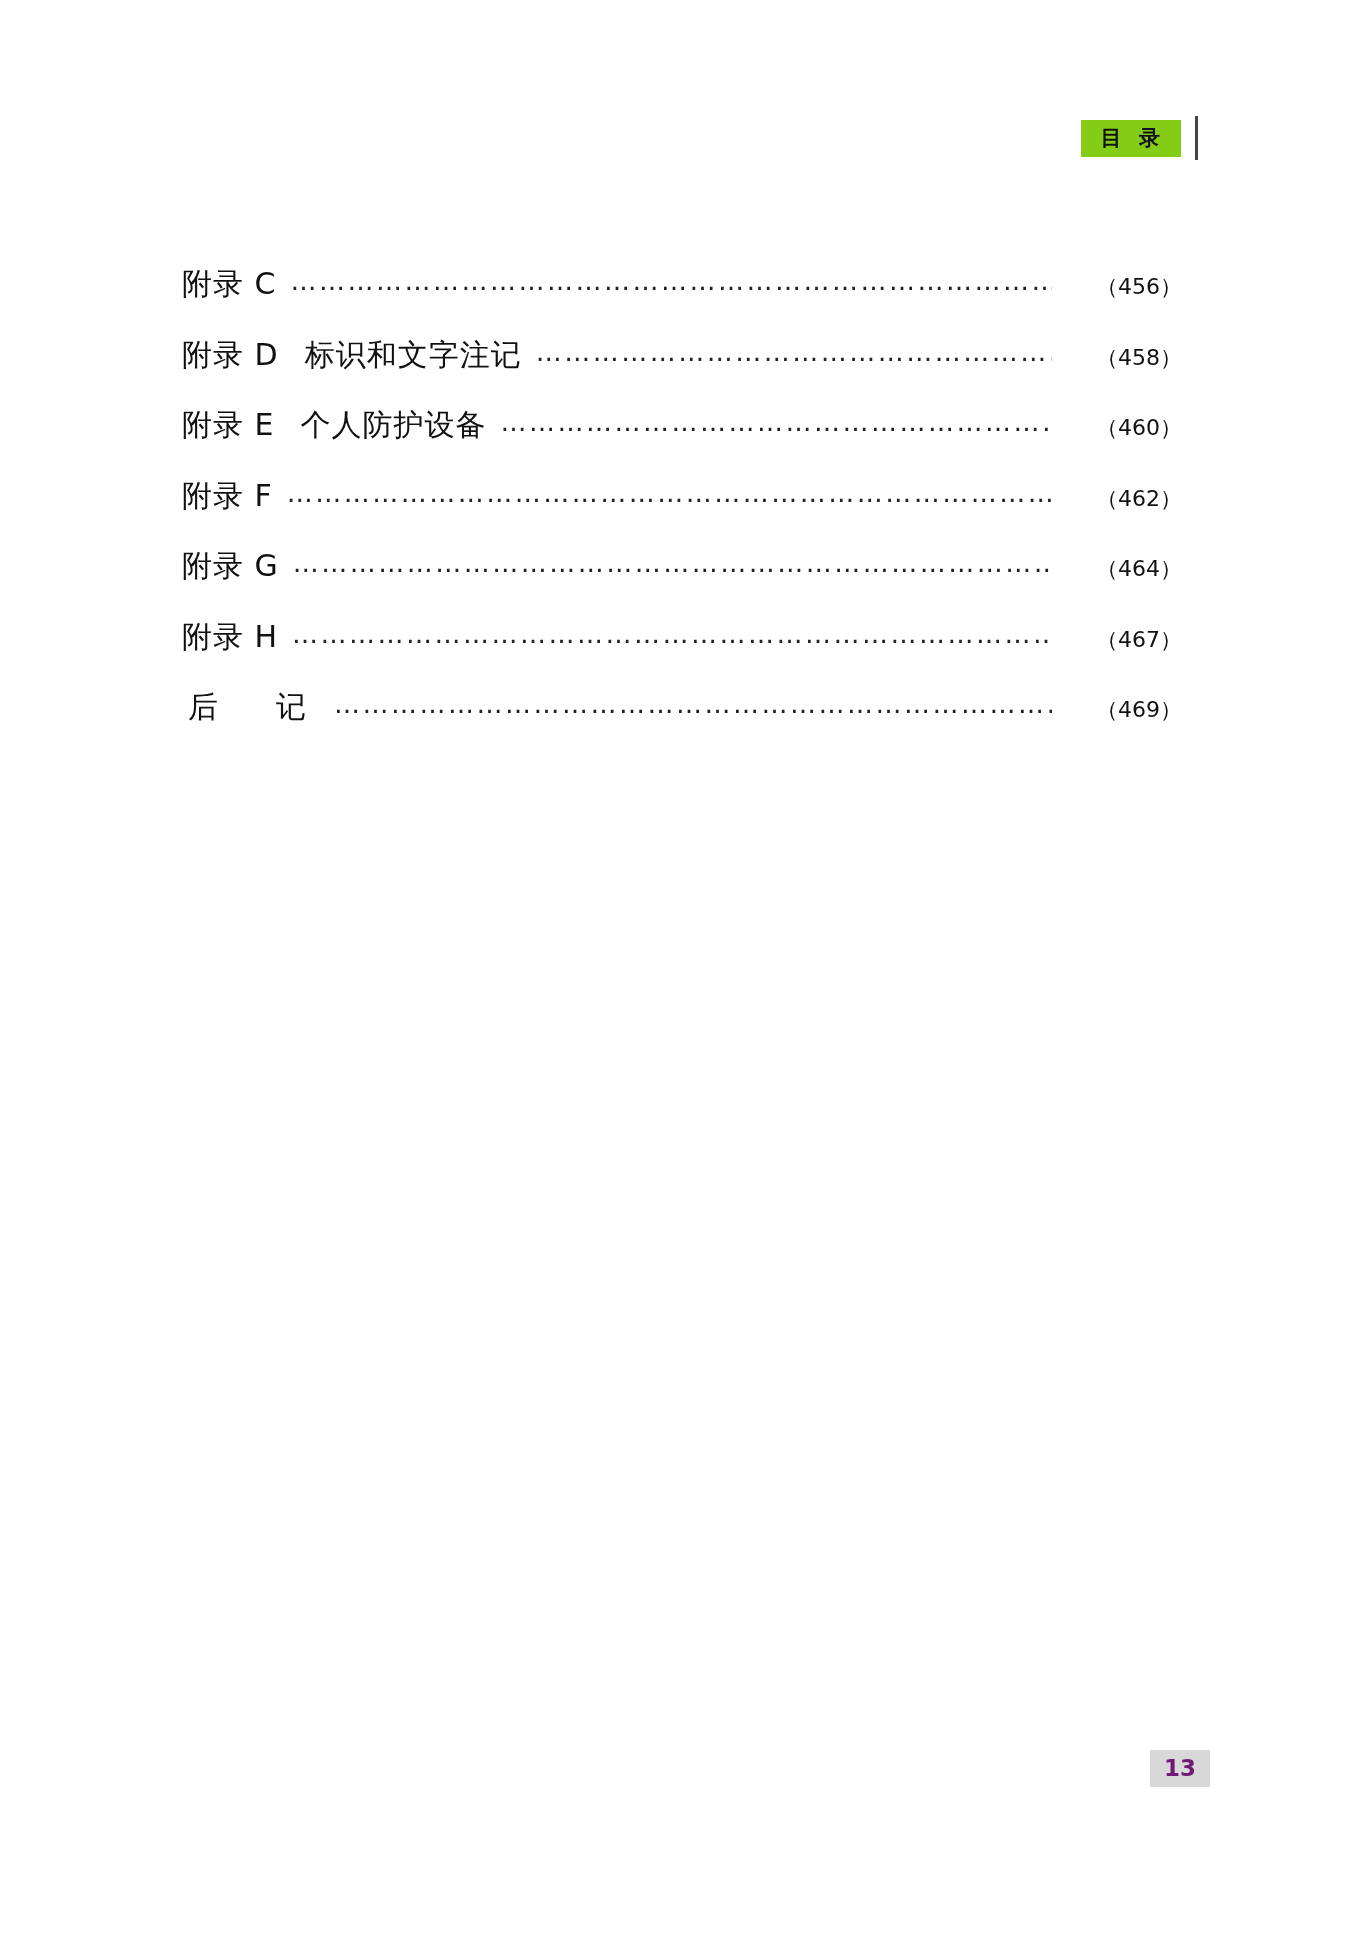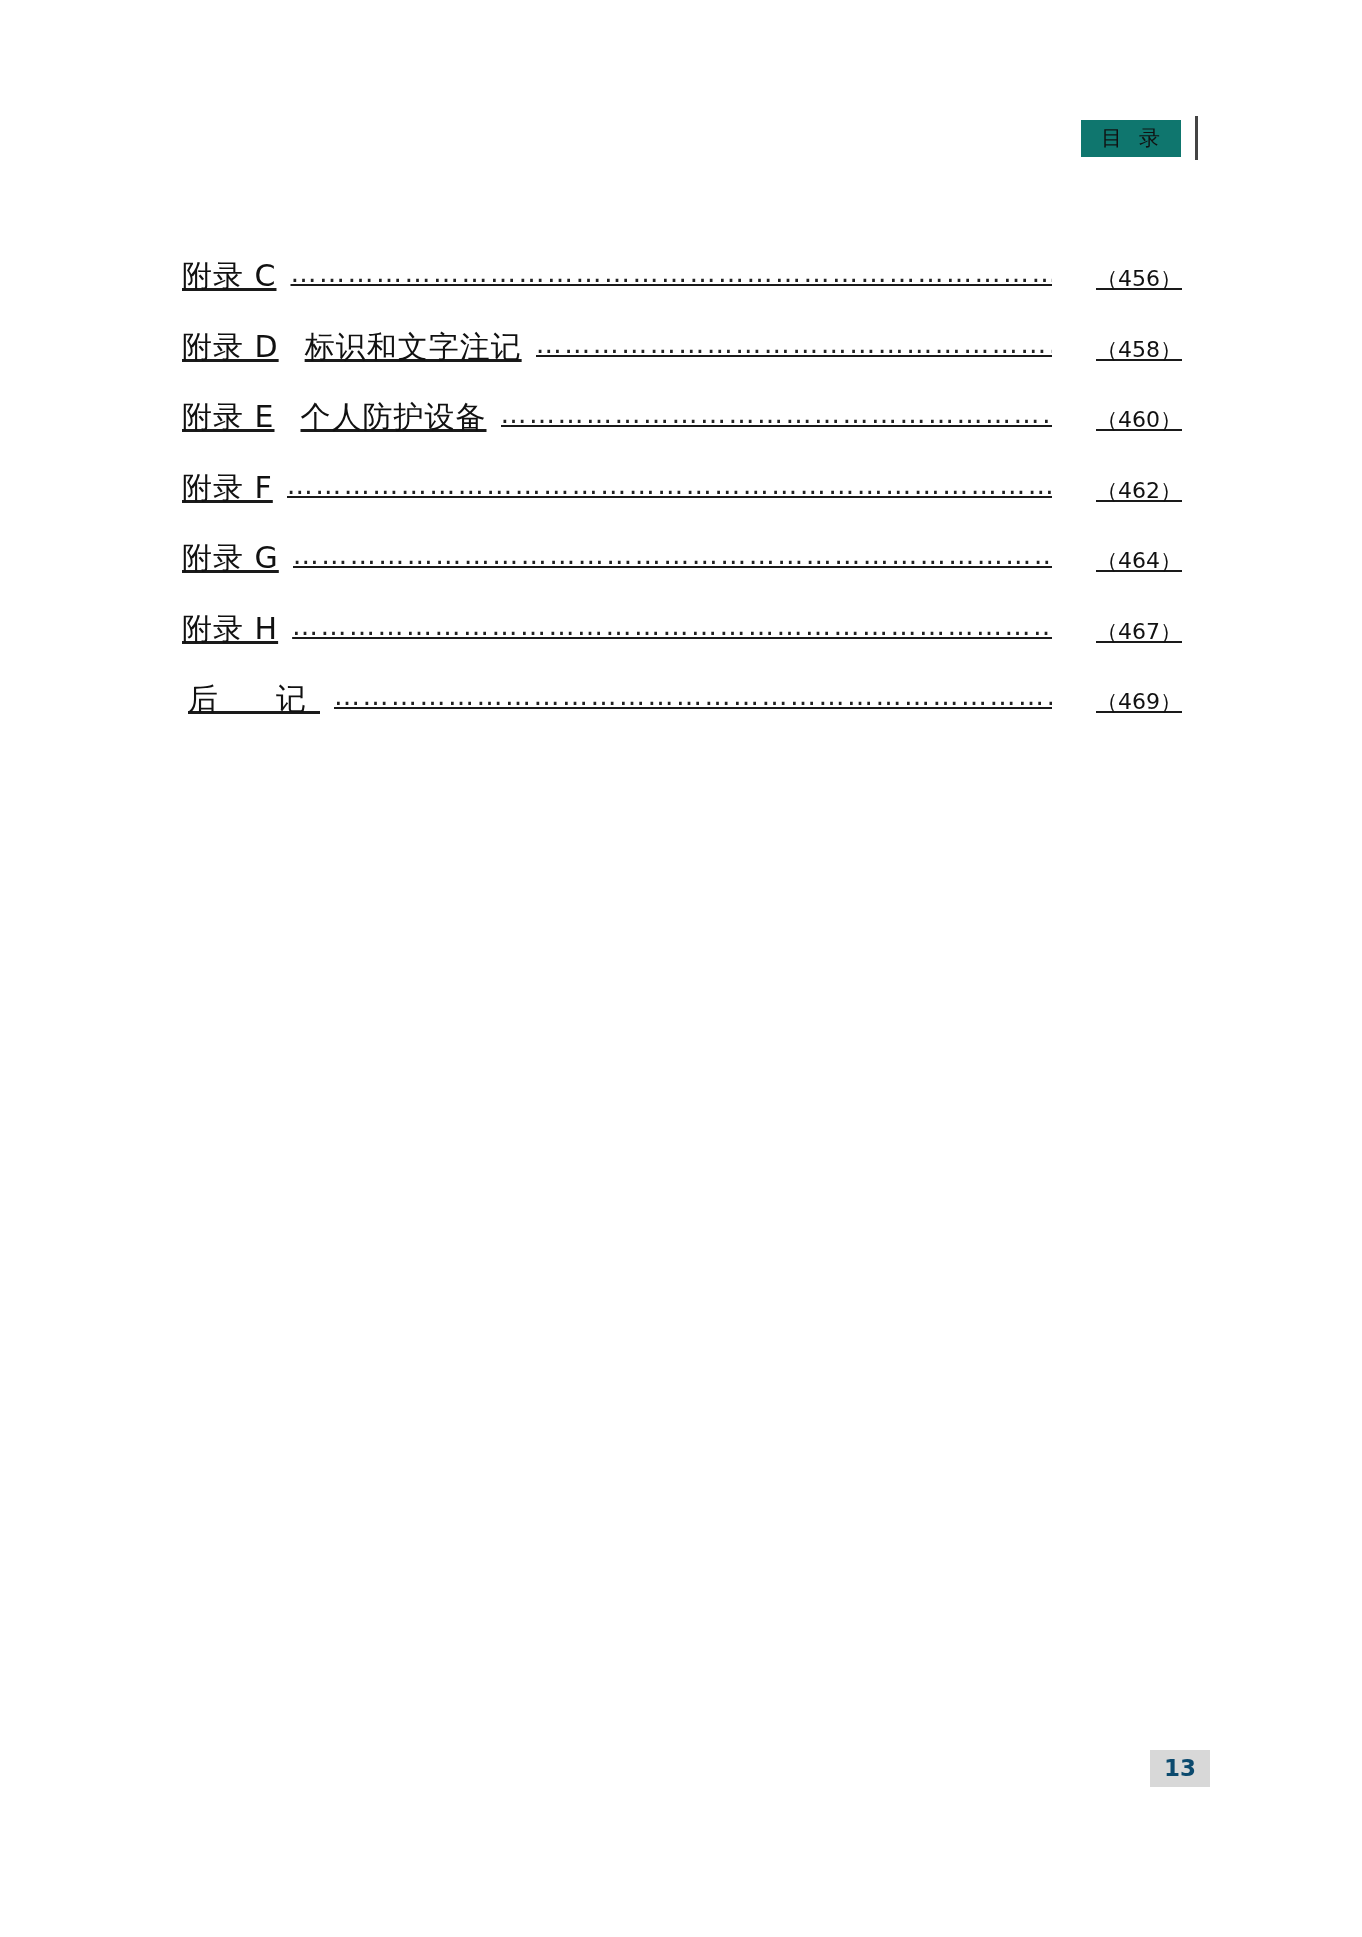--- a/index.html
+++ b/index.html
@@ -20,42 +20,41 @@
   
   .header {
     position: absolute;
     top: 118px;
     right: 164px;
     display: flex;
     align-items: center;
     height: 40px;
   }
   .header-label {
-    background: #0f766e;
+    background: #84cc16;
     color: #111111;
     font-size: 21px;
-    font-weight: normal;
+    font-weight: bold;
     letter-spacing: 5px;
     padding: 8px 16px 8px 20px;
     line-height: 1;
   }
   .header-rule {
     width: 3px;
     height: 44px;
     background: #444444;
     margin-left: 14px;
   }
 
   
   .toc {
     position: absolute;
-    top: 256px;
+    top: 264px;
     left: 182px;
     width: 1000px;
-    text-decoration: underline;
   }
   .toc-row {
     display: flex;
     align-items: baseline;
     width: 100%;
     margin-bottom: 30px;
     font-size: 30px;
     line-height: 1.35;
     color: #111111;
   }
@@ -95,21 +94,21 @@
     min-width: 120px;
     text-align: right;
   }
 
   
   .folio {
     position: absolute;
     bottom: 150px;
     right: 152px;
     background: #d8d8d8;
-    color: #0c4a6e;
+    color: #701a75;
     font-size: 23px;
     font-weight: bold;
     padding: 7px 14px;
     line-height: 1;
   }
 </style>
 </head>
 <body>
 
 <div class="page">

